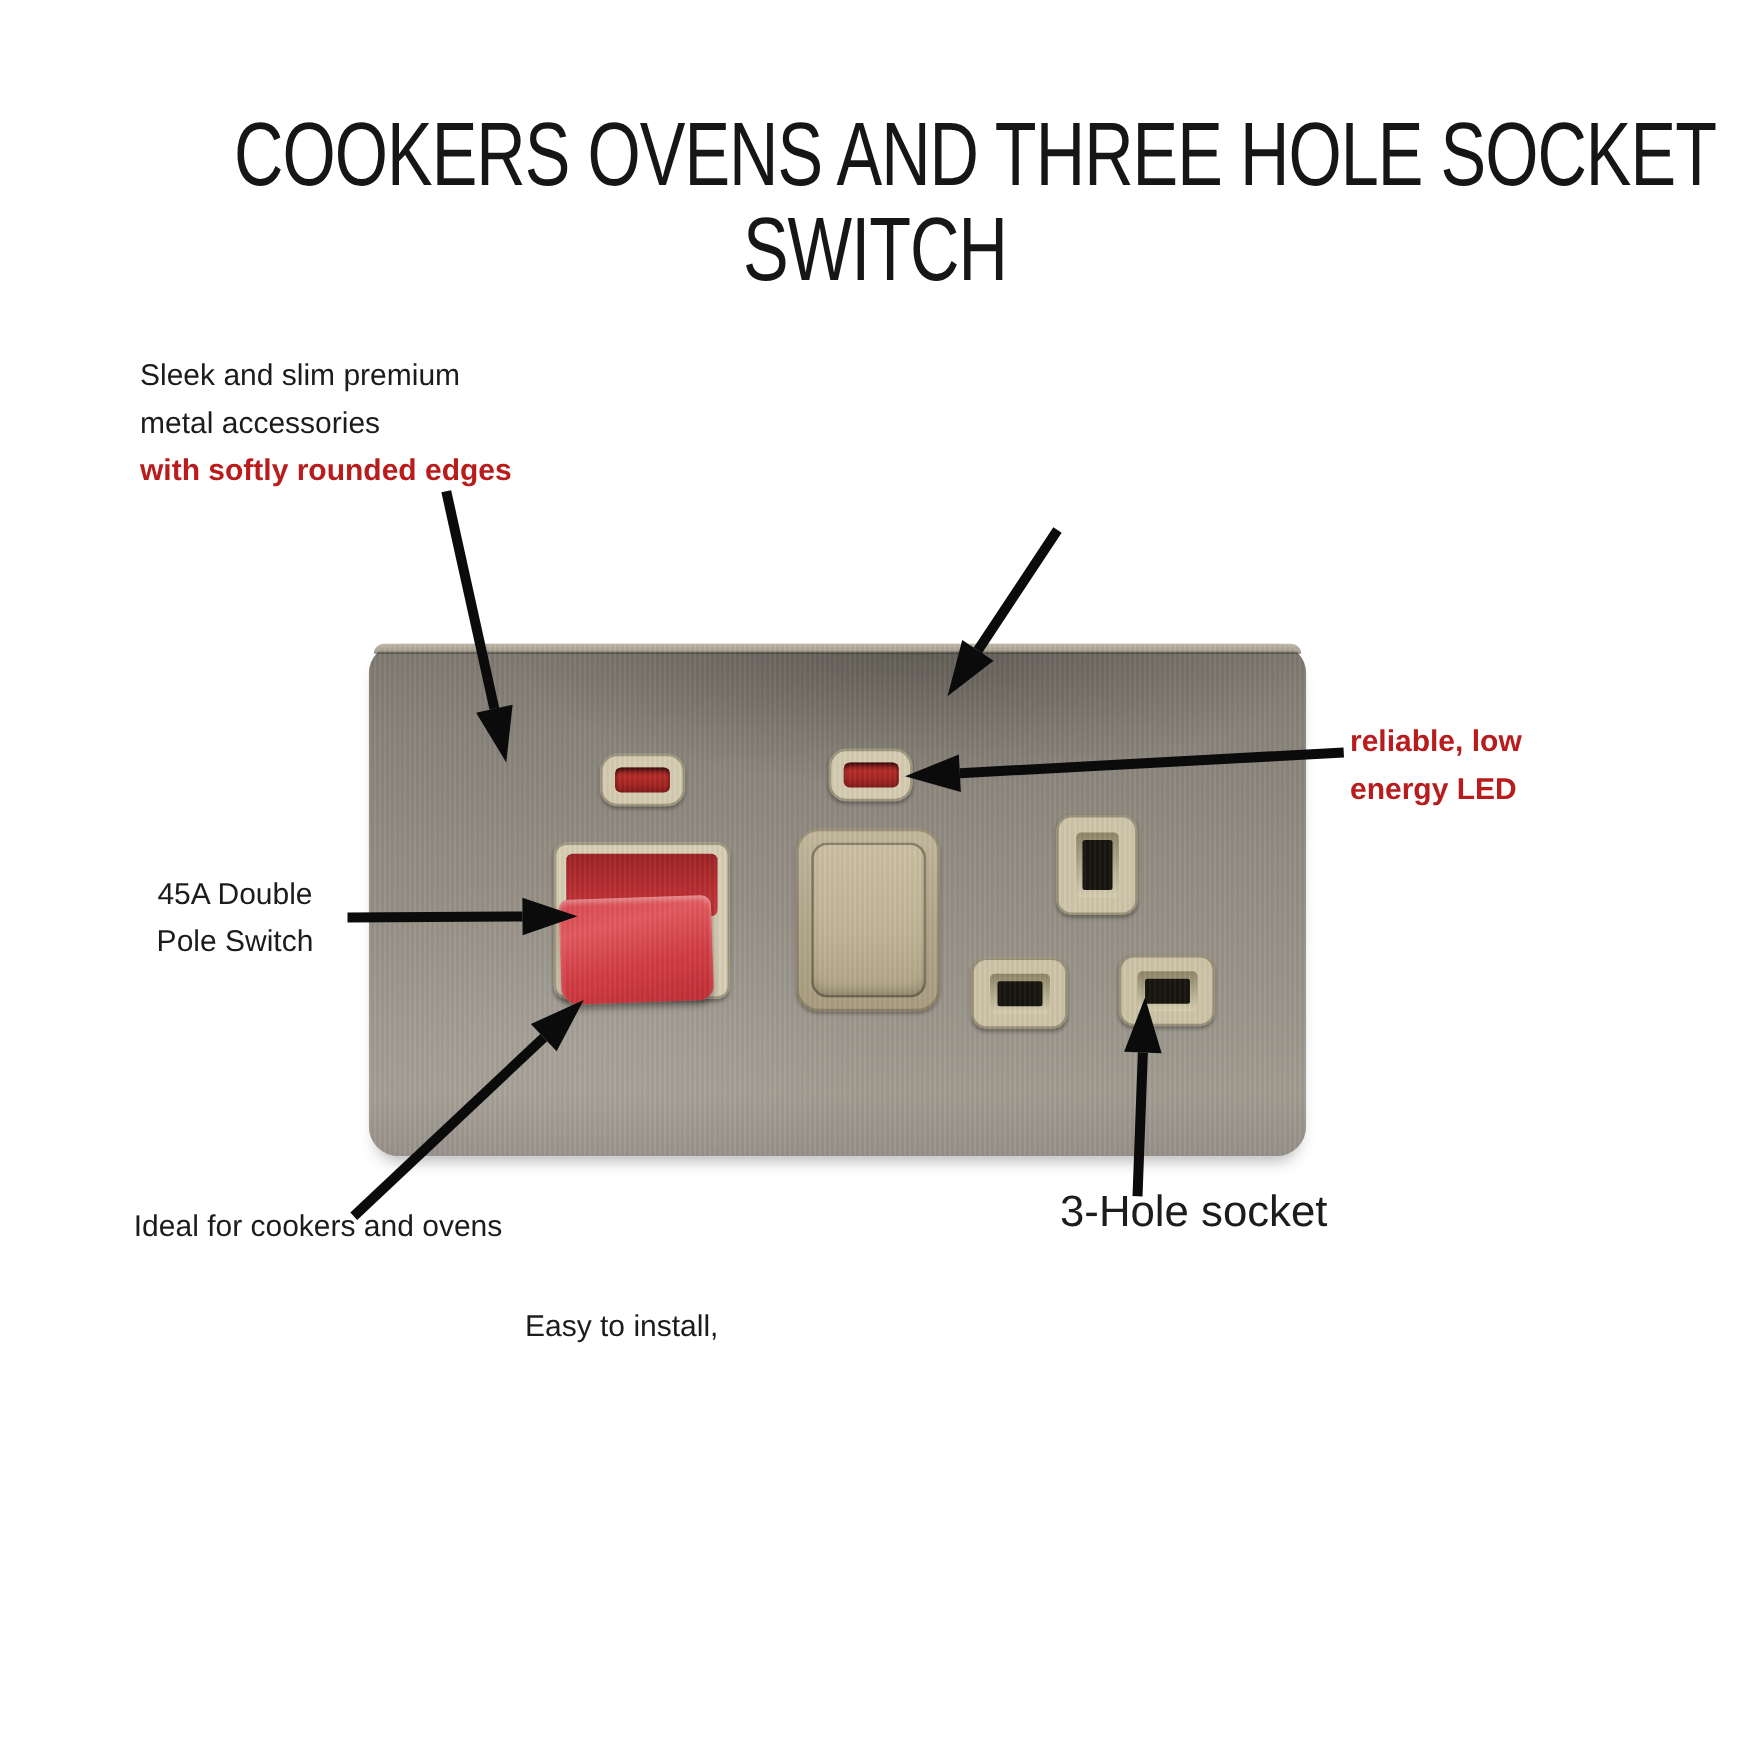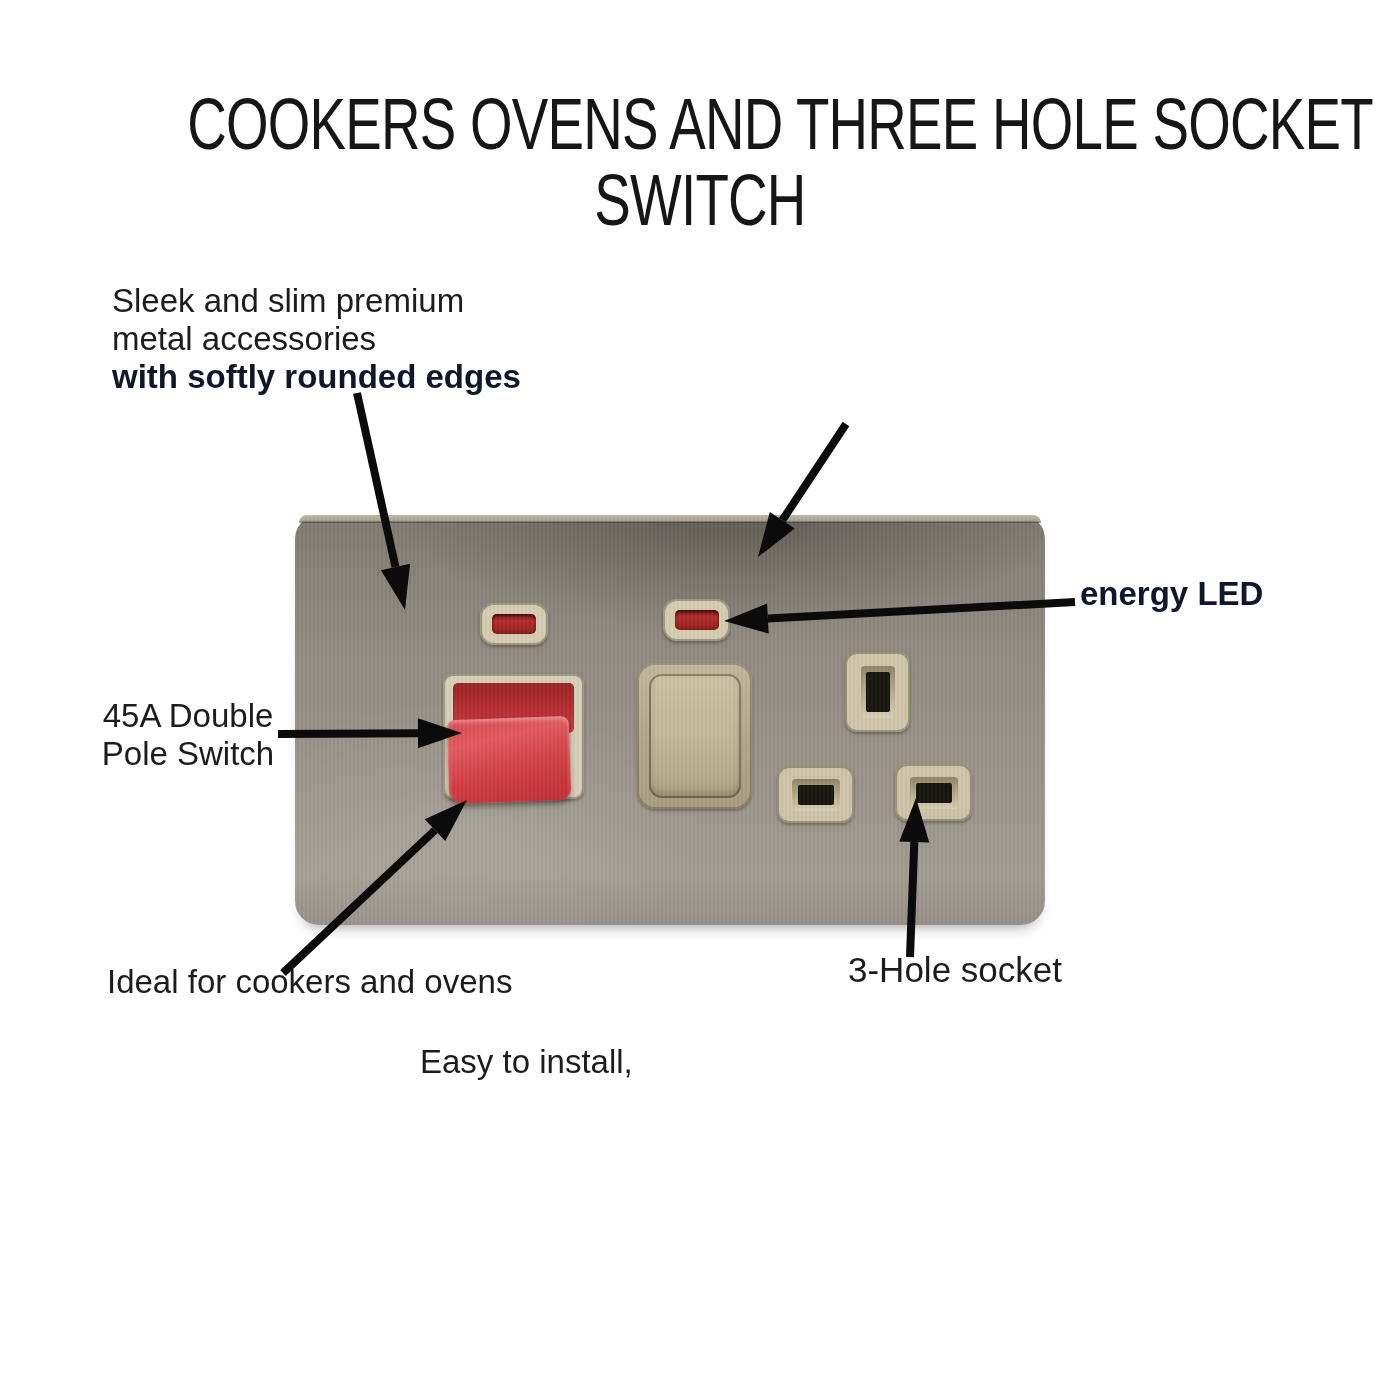--- a/index.html
+++ b/index.html
@@ -6,23 +6,23 @@
   .canvas{position:relative;width:1400px;height:1400px;background:#ffffff;overflow:hidden;
           font-family:Liberation Sans, sans-serif;color:#1c1c1c;}
 
   
   .title{position:absolute;top:86px;left:0;width:1400px;text-align:center;
          font-size:72px;line-height:76px;font-weight:normal;color:#161616;}
   .title .squeeze{display:inline-block;transform:scaleX(0.76);transform-origin:50% 50%;
          letter-spacing:-1px;white-space:nowrap;}
 
   
-  .note{position:absolute;font-size:33px;line-height:38px;}
+  .note{position:absolute;font-size:24px;line-height:38px;}
   .note div{white-space:nowrap;}
-  .blue{color:#0f172a;font-weight:bold;}
+  .blue{color:#b91c1c;font-weight:bold;}
   .n-sleek{left:112px;top:282px;}
   .n-anti{left:848px;top:280px;}
   .n-power{left:1080px;top:575px;}
   .n-dp{left:88px;top:697px;width:200px;text-align:center;}
   .n-ideal{left:107px;top:963px;}
   .n-3hole{left:848px;top:951px;font-size:35px;}
   .n-easy{left:420px;top:1043px;}
 
   
   .plate{position:absolute;left:295px;top:515px;width:750px;height:410px;border-radius:24px;
@@ -90,20 +90,21 @@
   </div>
 
   <div class="note n-sleek">
     <div>Sleek and slim premium</div>
     <div>metal accessories</div>
     <div class="blue">with softly rounded edges</div>
   </div>
 
 
   <div class="note n-power">
+    <div class="blue">reliable, low</div>
     <div class="blue">energy LED</div>
   </div>
 
   <div class="note n-dp">
     <div>45A Double</div>
     <div>Pole Switch</div>
   </div>
 
   <div class="note n-ideal">
     <div>Ideal for cookers and ovens</div>

